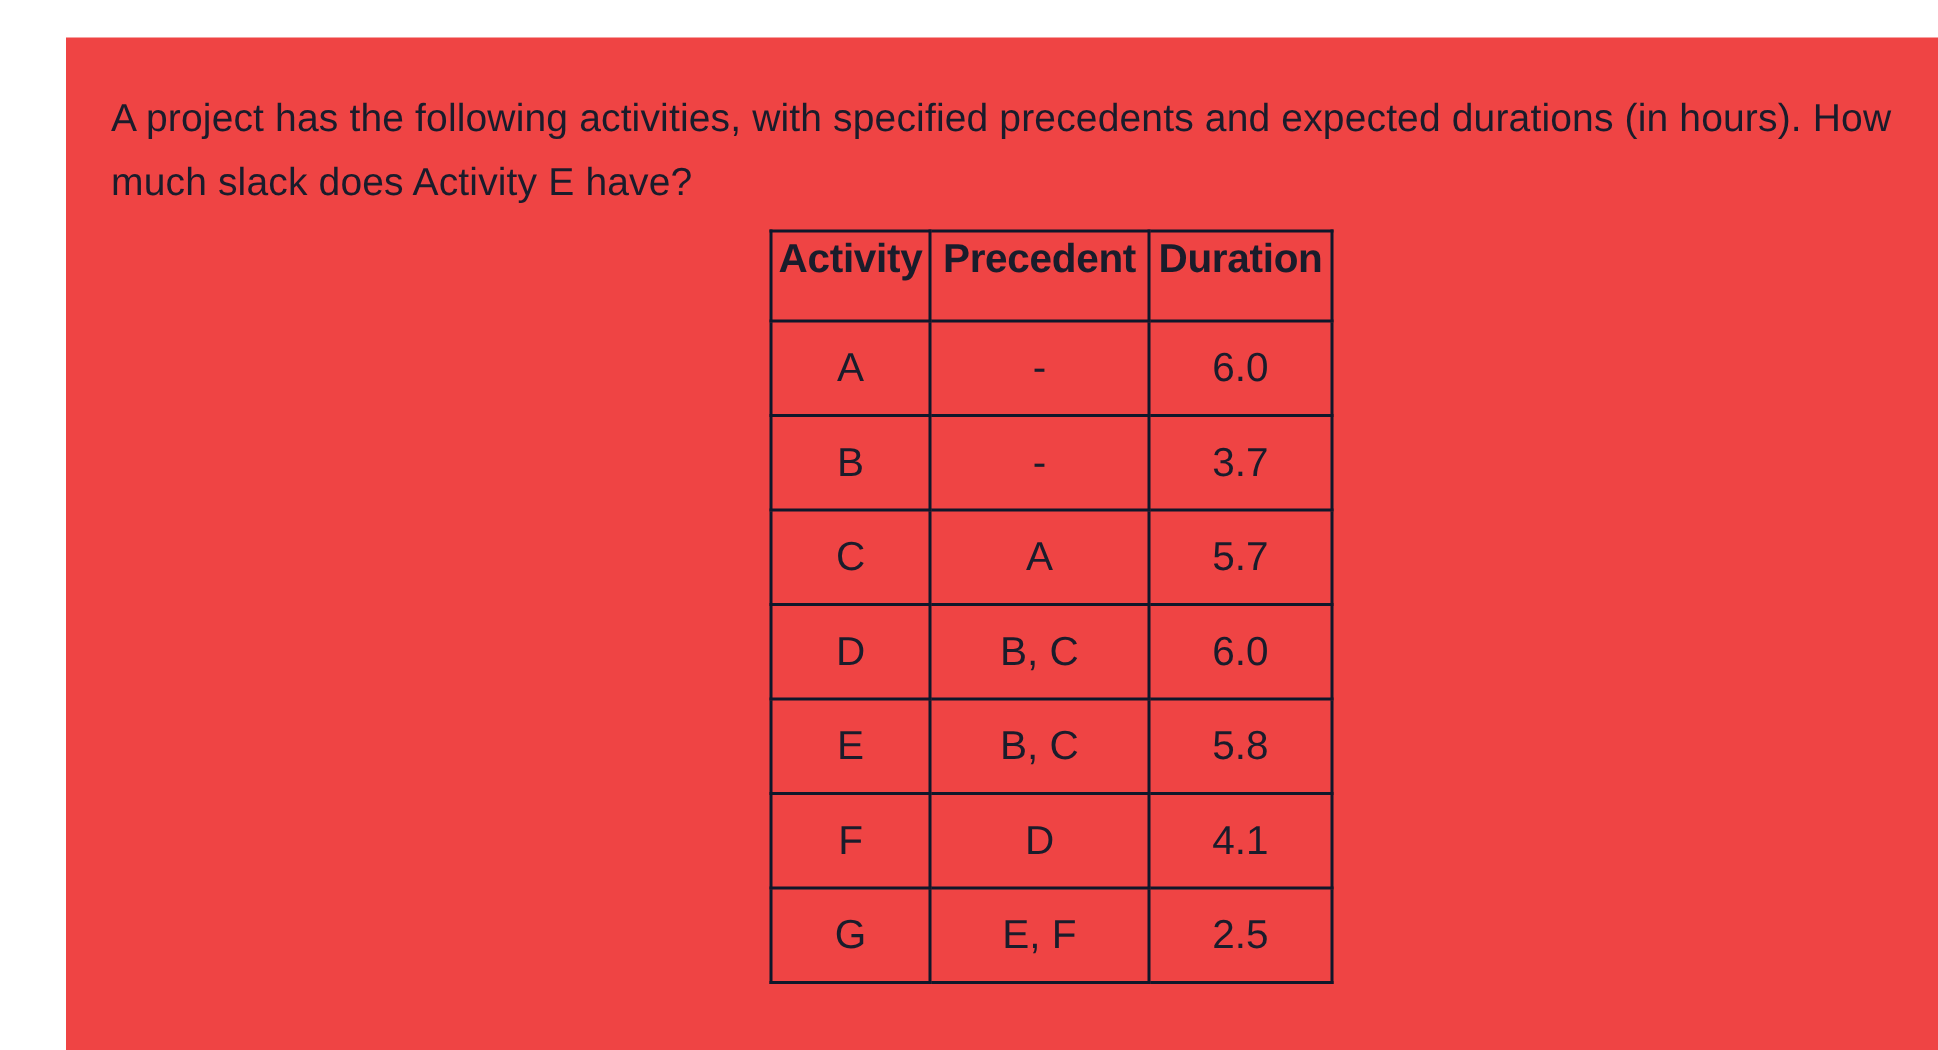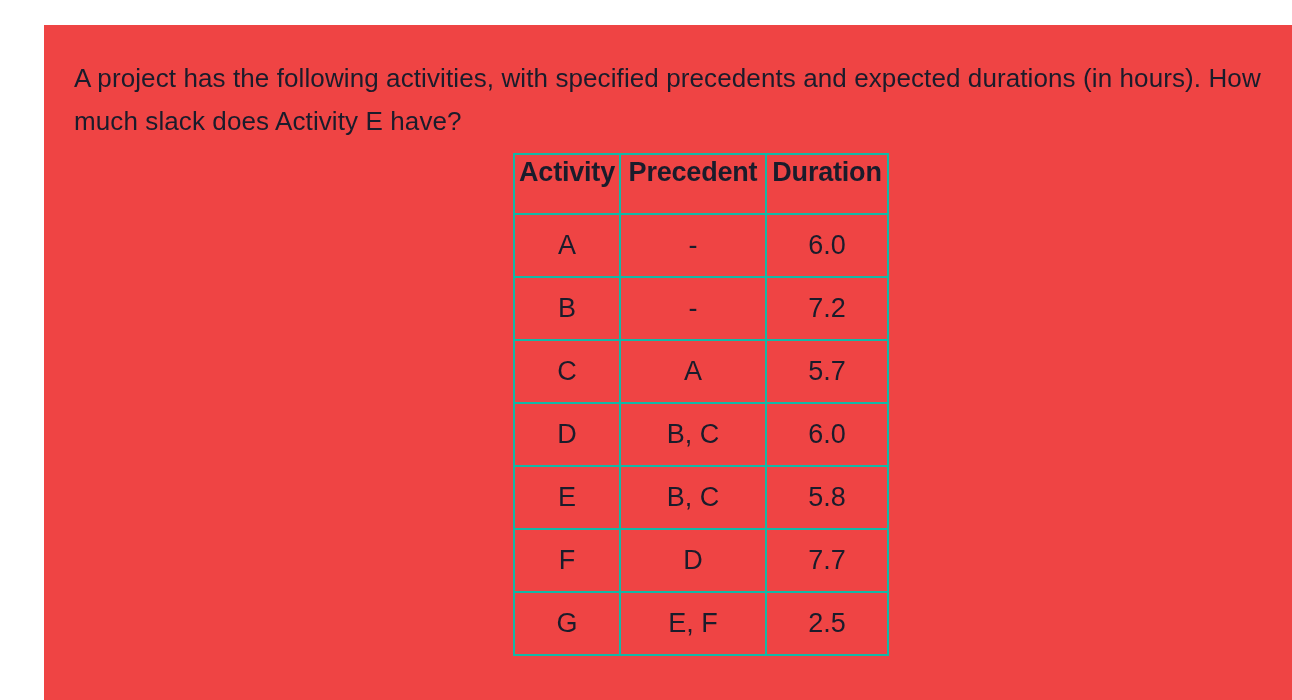--- a/index.html
+++ b/index.html
@@ -49,21 +49,21 @@
   }
   table.activity-table {
     border-collapse: collapse;
     border: 2px solid #3a3d45;
     font-family: "Liberation Sans", sans-serif;
     color: #1a1c2b;
     background: transparent;
   }
   table.activity-table th,
   table.activity-table td {
-    border: 2px solid #14b8a6;
+    border: 2px solid #0f172a;
     padding: 0;
     margin: 0;
     text-align: center;
     background: transparent;
   }
   table.activity-table thead th {
     font-size: 27px;
     font-weight: bold;
     height: 58px;
     vertical-align: top;
@@ -104,41 +104,41 @@
         </thead>
         <tbody>
           <tr>
             <td class="col-activity">A</td>
             <td class="col-precedent">-</td>
             <td class="col-duration">6.0</td>
           </tr>
           <tr>
             <td class="col-activity">B</td>
             <td class="col-precedent">-</td>
-            <td class="col-duration">7.2</td>
+            <td class="col-duration">3.7</td>
           </tr>
           <tr>
             <td class="col-activity">C</td>
             <td class="col-precedent">A</td>
             <td class="col-duration">5.7</td>
           </tr>
           <tr>
             <td class="col-activity">D</td>
             <td class="col-precedent">B, C</td>
             <td class="col-duration">6.0</td>
           </tr>
           <tr>
             <td class="col-activity">E</td>
             <td class="col-precedent">B, C</td>
             <td class="col-duration">5.8</td>
           </tr>
           <tr>
             <td class="col-activity">F</td>
             <td class="col-precedent">D</td>
-            <td class="col-duration">7.7</td>
+            <td class="col-duration">4.1</td>
           </tr>
           <tr>
             <td class="col-activity">G</td>
             <td class="col-precedent">E, F</td>
             <td class="col-duration">2.5</td>
           </tr>
         </tbody>
       </table>
     </div>
 

